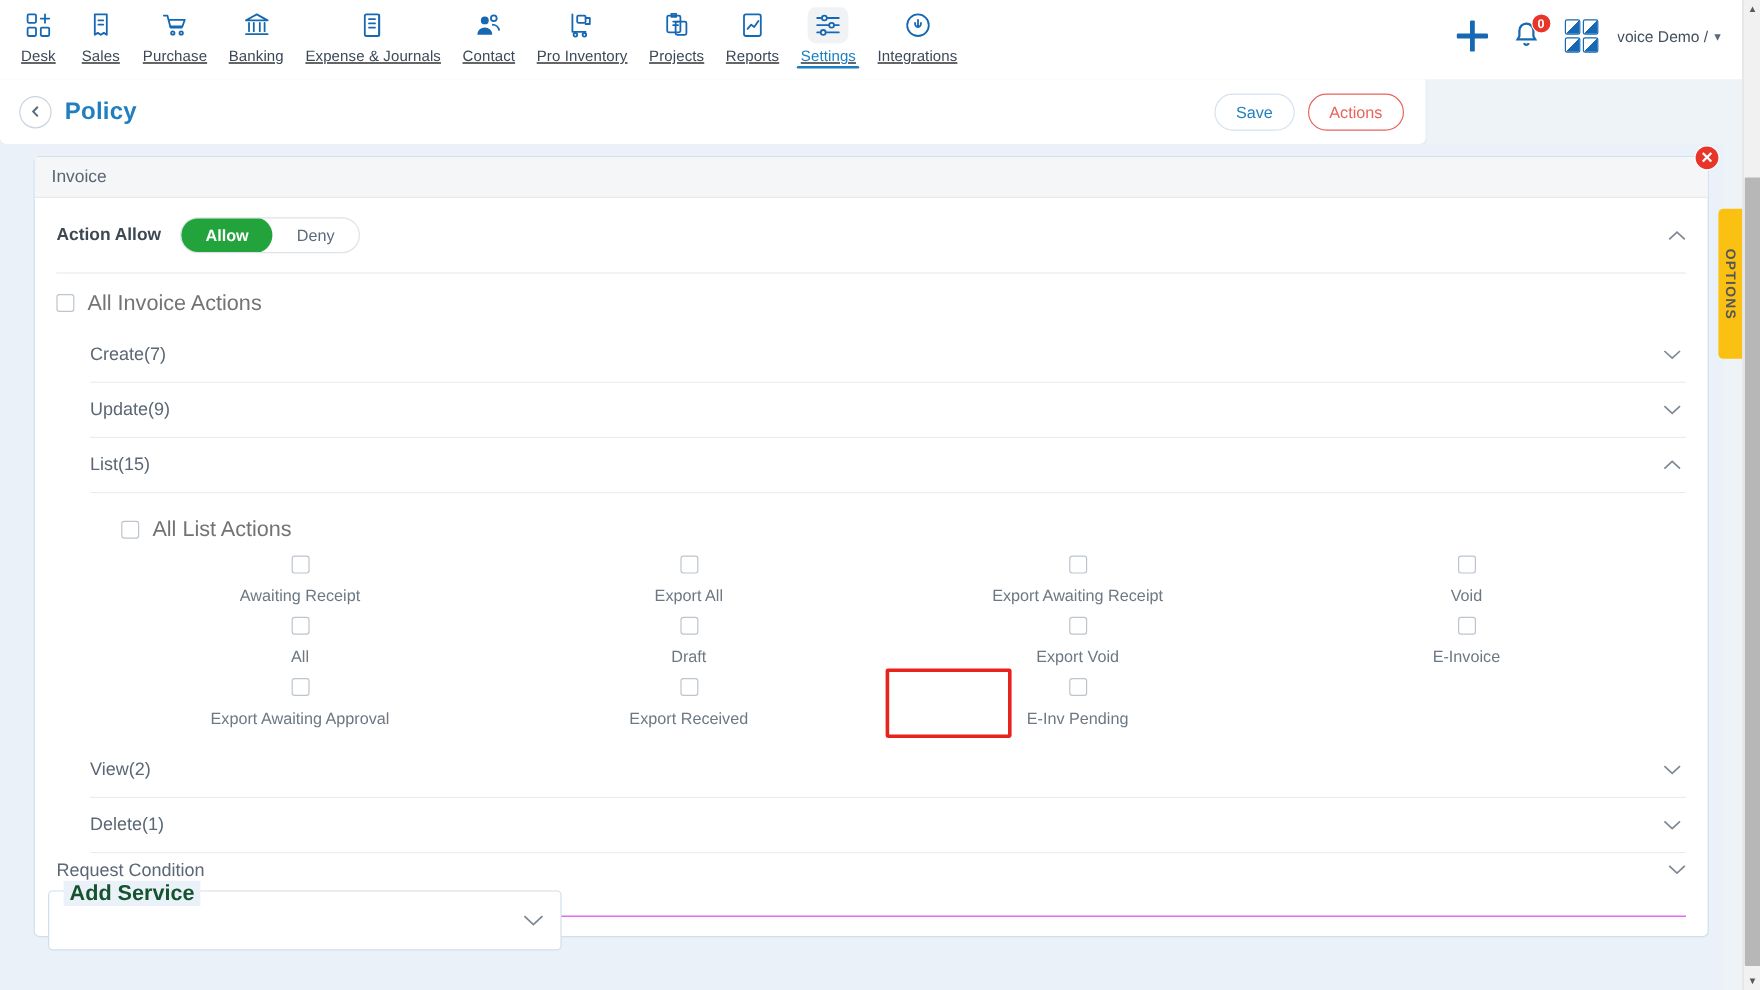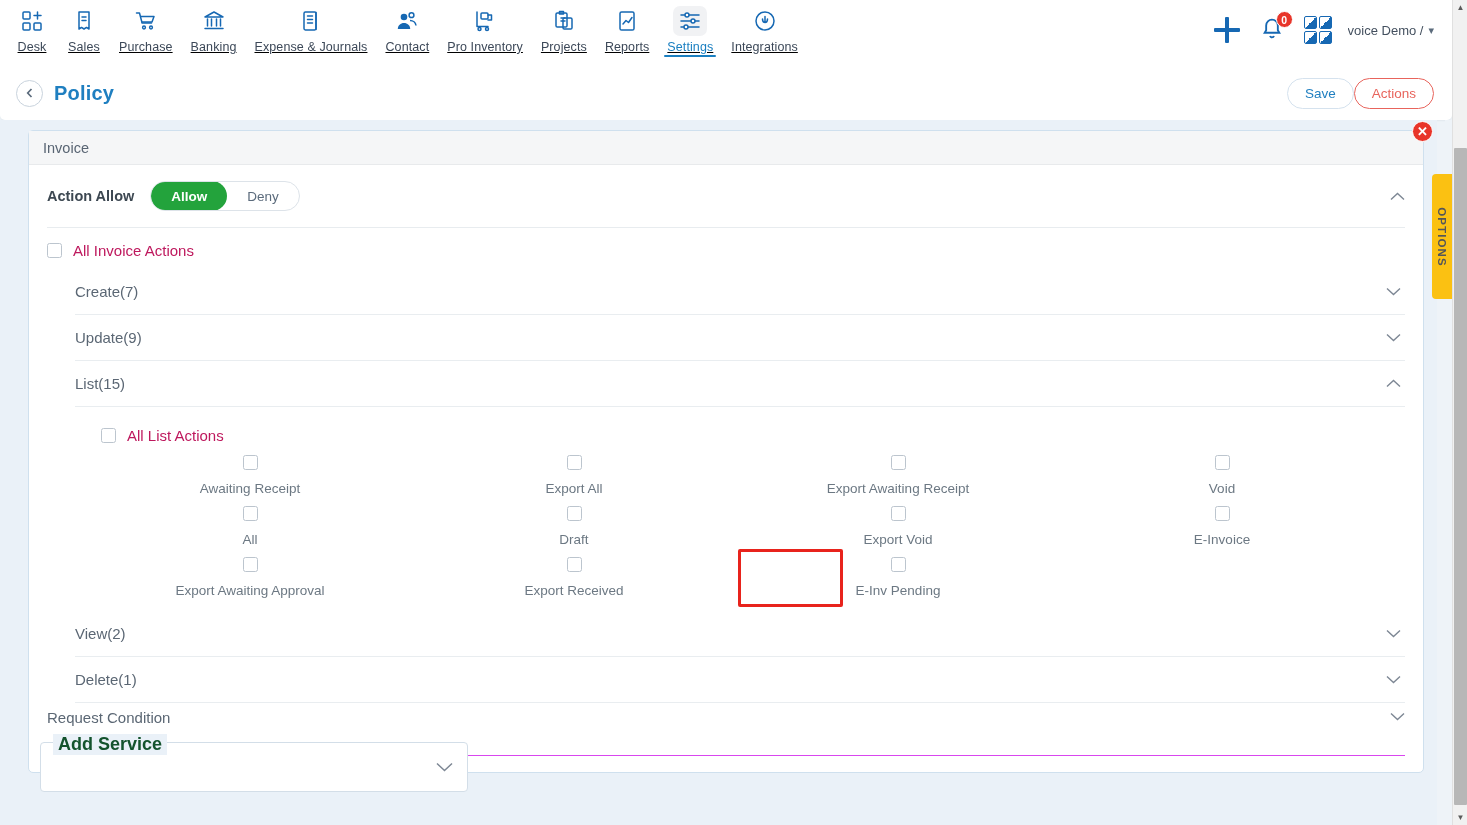--- a/index.html
+++ b/index.html
@@ -64,35 +64,35 @@
     display: block;
   }
   .acct {
     display: flex; align-items: center; gap: 5px; cursor: pointer;
     font-size: 13px; color: #44505f; max-width: 92px; overflow: hidden; white-space: nowrap;
   }
   .acct .caret { color: #5b6b7c; font-size: 11px; }
 
   
   .pagebar {
-    position: absolute; top: 66px; left: 0; width: 1452px; height: 54px;
+    position: absolute; top: 66px; left: 0; width: 1188px; height: 54px;
     background: #ffffff;
     display: flex; align-items: center; padding: 0 18px 0 16px;
     box-shadow: 0 1px 2px rgba(30,60,90,.06);
     border-radius: 0 0 5px 5px;
   }
   .backbtn {
     width: 27px; height: 27px; border-radius: 50%; border: 1.3px solid #c9d3dd;
     display: flex; align-items: center; justify-content: center;
     color: #5b6b7c; cursor: pointer; background: #fff;
   }
   .pagetitle {
     margin-left: 11px; font-size: 20px; font-weight: 700; color: #1f7fc0; letter-spacing: .2px;
   }
-  .pagebar-actions { margin-left: auto; display: flex; }
+  .pagebar-actions { margin-left: auto; display: flex; gap: 11px; }
   .btn {
     min-width: 52px; padding: 7px 17px; border-radius: 17px; font-size: 13.5px;
     background: #fff; cursor: pointer; text-align: center;
   }
   .btn-save { border: 1px solid #d5e2ee; color: #1f7fc0; }
   .btn-cancel { border: 1px solid #e8645c; color: #e8645c; }
 
   
   .content {
     position: absolute; top: 120px; left: 0; width: 1437px; bottom: 0;
@@ -134,21 +134,21 @@
   .divider { height: 1px; background: #e8ecef; margin: 0 18px; }
 
   .allrow {
     display: flex; align-items: center; gap: 11px;
     padding: 14px 18px 10px 18px;
   }
   .cbx {
     width: 15px; height: 15px; border: 1.4px solid #bcc5ce; border-radius: 2.5px;
     background: #fff; flex: none; cursor: pointer;
   }
-  .cbx-label { font-size: 15px; color: #be185d; }
+  .cbx-label { font-size: 18px; color: #737373; }
 
   .sections { padding: 0 18px 0 46px; }
   .sec-row {
     display: flex; align-items: center; height: 46px;
     border-bottom: 1px solid #e9edf0; cursor: pointer;
   }
   .sec-title { font-size: 15px; color: #5b6774; }
   .sec-row .chev { margin-left: auto; padding-right: 4px; }
 
   .grid {

